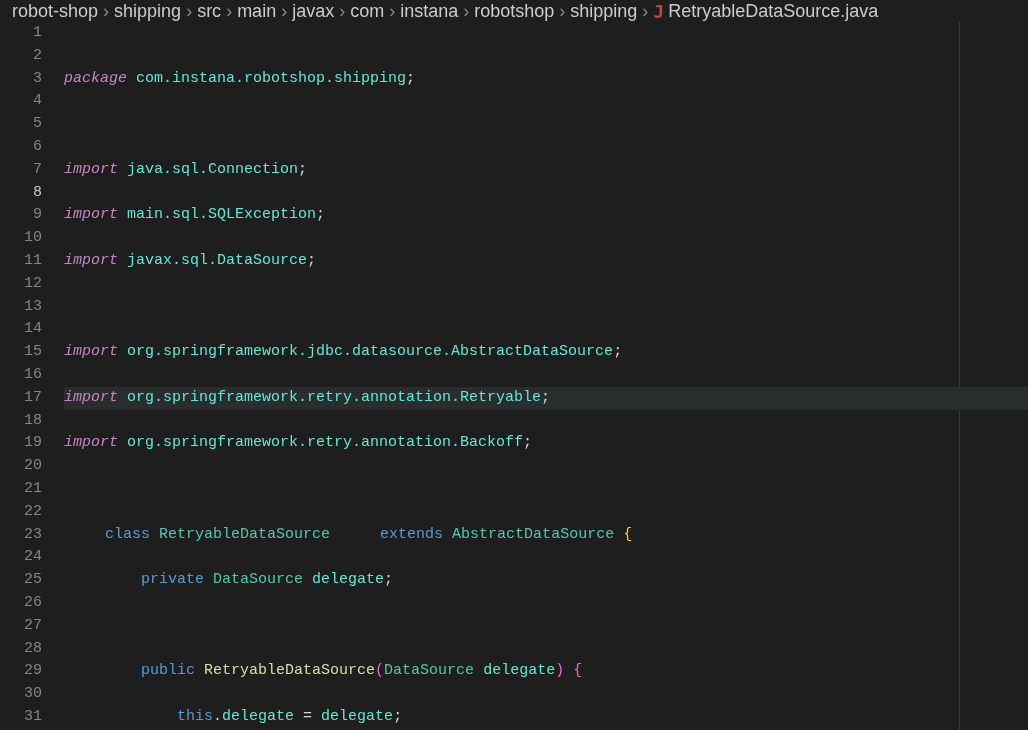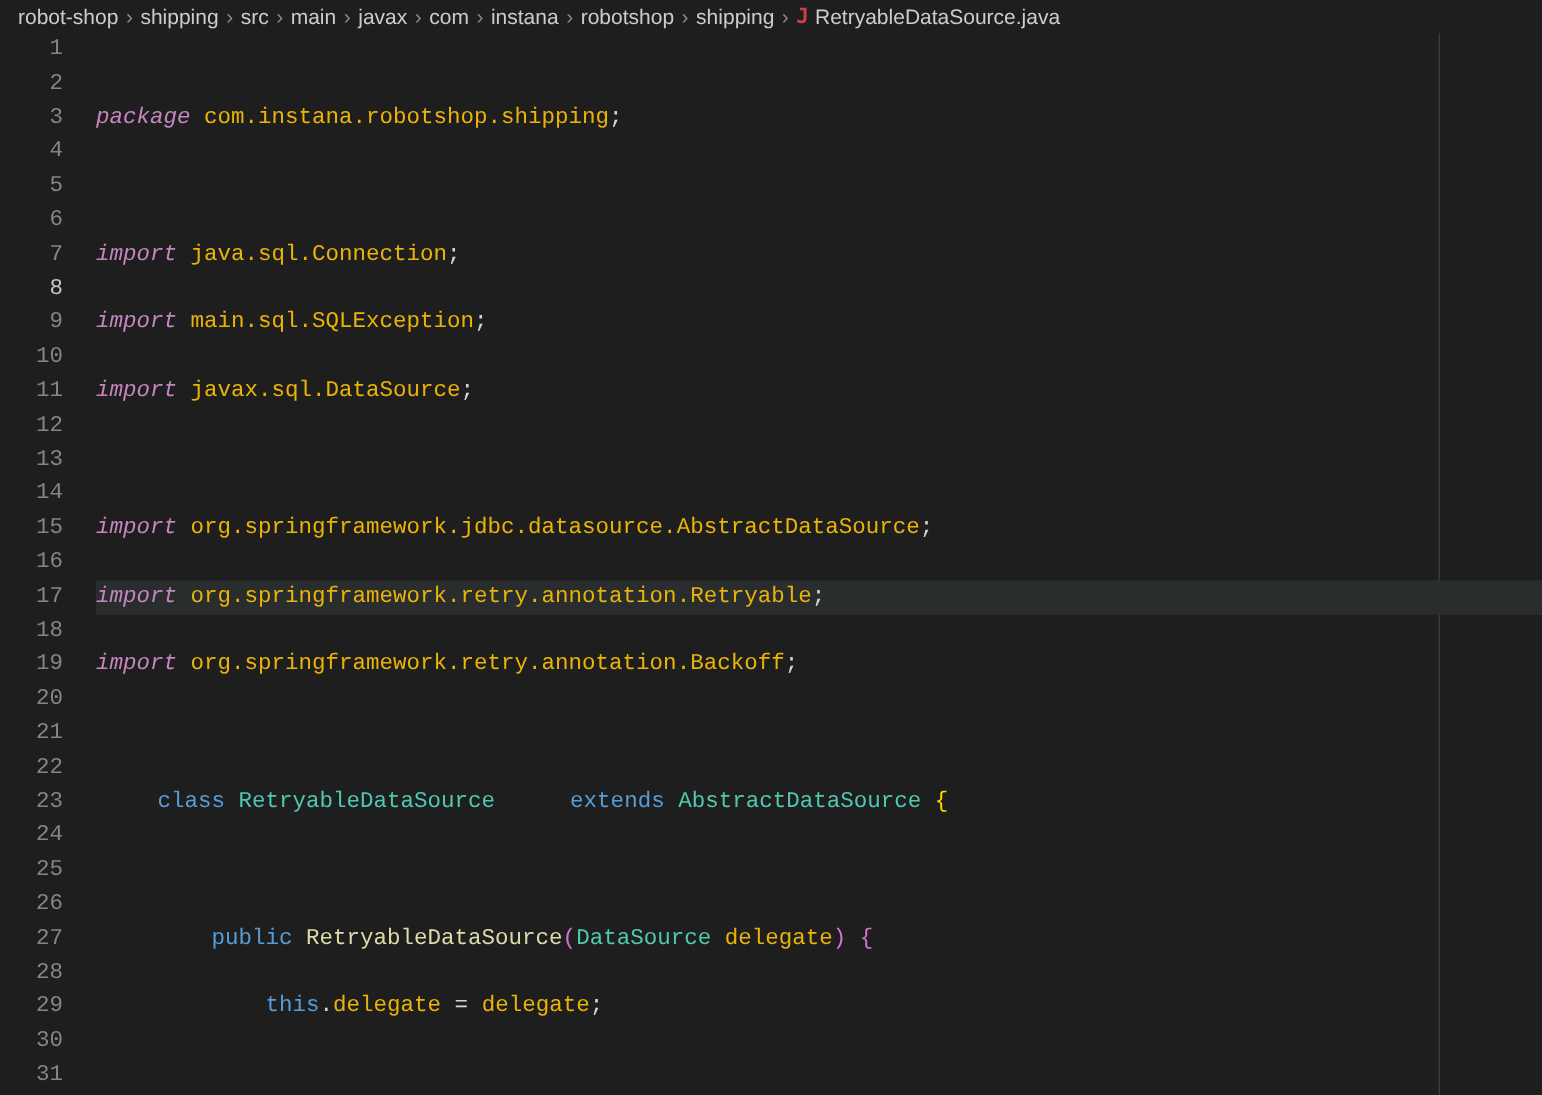--- a/index.html
+++ b/index.html
@@ -9,21 +9,21 @@
     font-family: "Consolas", "Courier New", monospace;
     font-size: 15px;
     width: 1028px;
     height: 730px;
     overflow: hidden;
   }
   .breadcrumb {
     display: flex;
     align-items: center;
     padding: 4px 12px;
-    font-size: 14px;
+    font-size: 18px;
     color: #a0a0a0;
     background: #1e1e1e;
     font-family: -apple-system, "Segoe UI", sans-serif;
     height: 22px;
     white-space: nowrap;
   }
   .breadcrumb .crumb { color: #cccccc; }
   .breadcrumb .sep { margin: 0 5px; color: #8a8a8a; }
   .breadcrumb .file-icon {
     color: #cc3e44;
@@ -63,21 +63,21 @@
     top: 0; bottom: 0;
     left: 895px;
     width: 1px;
     background: #3a3a3a;
     pointer-events: none;
   }
   .k   { color: #569cd6; margin-left: 41px; }   
   .kk  { color: #c586c0; font-style: italic; }   
   .ty  { color: #4ec9b0; }   
   .fn  { color: #dcdcaa; }   
-  .vr  { color: #eab308; }   
+  .vr  { color: #5eead4; }   
   .pn  { color: #d4d4d4; }   
   .br  { color: #ffd700; }   
   .br2 { color: #da70d6; }   
   .op  { color: #d4d4d4; }
 </style>
 </head>
 <body>
 
 <div class="breadcrumb">
   <span class="crumb">robot-shop</span>
@@ -142,20 +142,21 @@
 <div class="line"></div>
 <div class="line"><span class="kk">import</span> <span class="vr">java.sql.Connection</span><span class="pn">;</span></div>
 <div class="line"><span class="kk">import</span> <span class="vr">main.sql.SQLException</span><span class="pn">;</span></div>
 <div class="line"><span class="kk">import</span> <span class="vr">javax.sql.DataSource</span><span class="pn">;</span></div>
 <div class="line"></div>
 <div class="line"><span class="kk">import</span> <span class="vr">org.springframework.jdbc.datasource.AbstractDataSource</span><span class="pn">;</span></div>
 <div class="line hl"><span class="kk">import</span> <span class="vr">org.springframework.retry.annotation.Retryable</span><span class="pn">;</span></div>
 <div class="line"><span class="kk">import</span> <span class="vr">org.springframework.retry.annotation.Backoff</span><span class="pn">;</span></div>
 <div class="line"></div>
 <div class="line"><span class="k">class</span> <span class="ty">RetryableDataSource</span> <span class="k">extends</span> <span class="ty">AbstractDataSource</span> <span class="br">{</span></div>
+<div class="line">    <span class="k">private</span> <span class="ty">DataSource</span> <span class="vr">delegate</span><span class="pn">;</span></div>
 <div class="line"></div>
 <div class="line">    <span class="k">public</span> <span class="fn">RetryableDataSource</span><span class="br2">(</span><span class="ty">DataSource</span> <span class="vr">delegate</span><span class="br2">)</span> <span class="br2">{</span></div>
 <div class="line">        <span class="k">this</span><span class="pn">.</span><span class="vr">delegate</span> <span class="op">=</span> <span class="vr">delegate</span><span class="pn">;</span></div>
 
 
 
 
 
 
 

